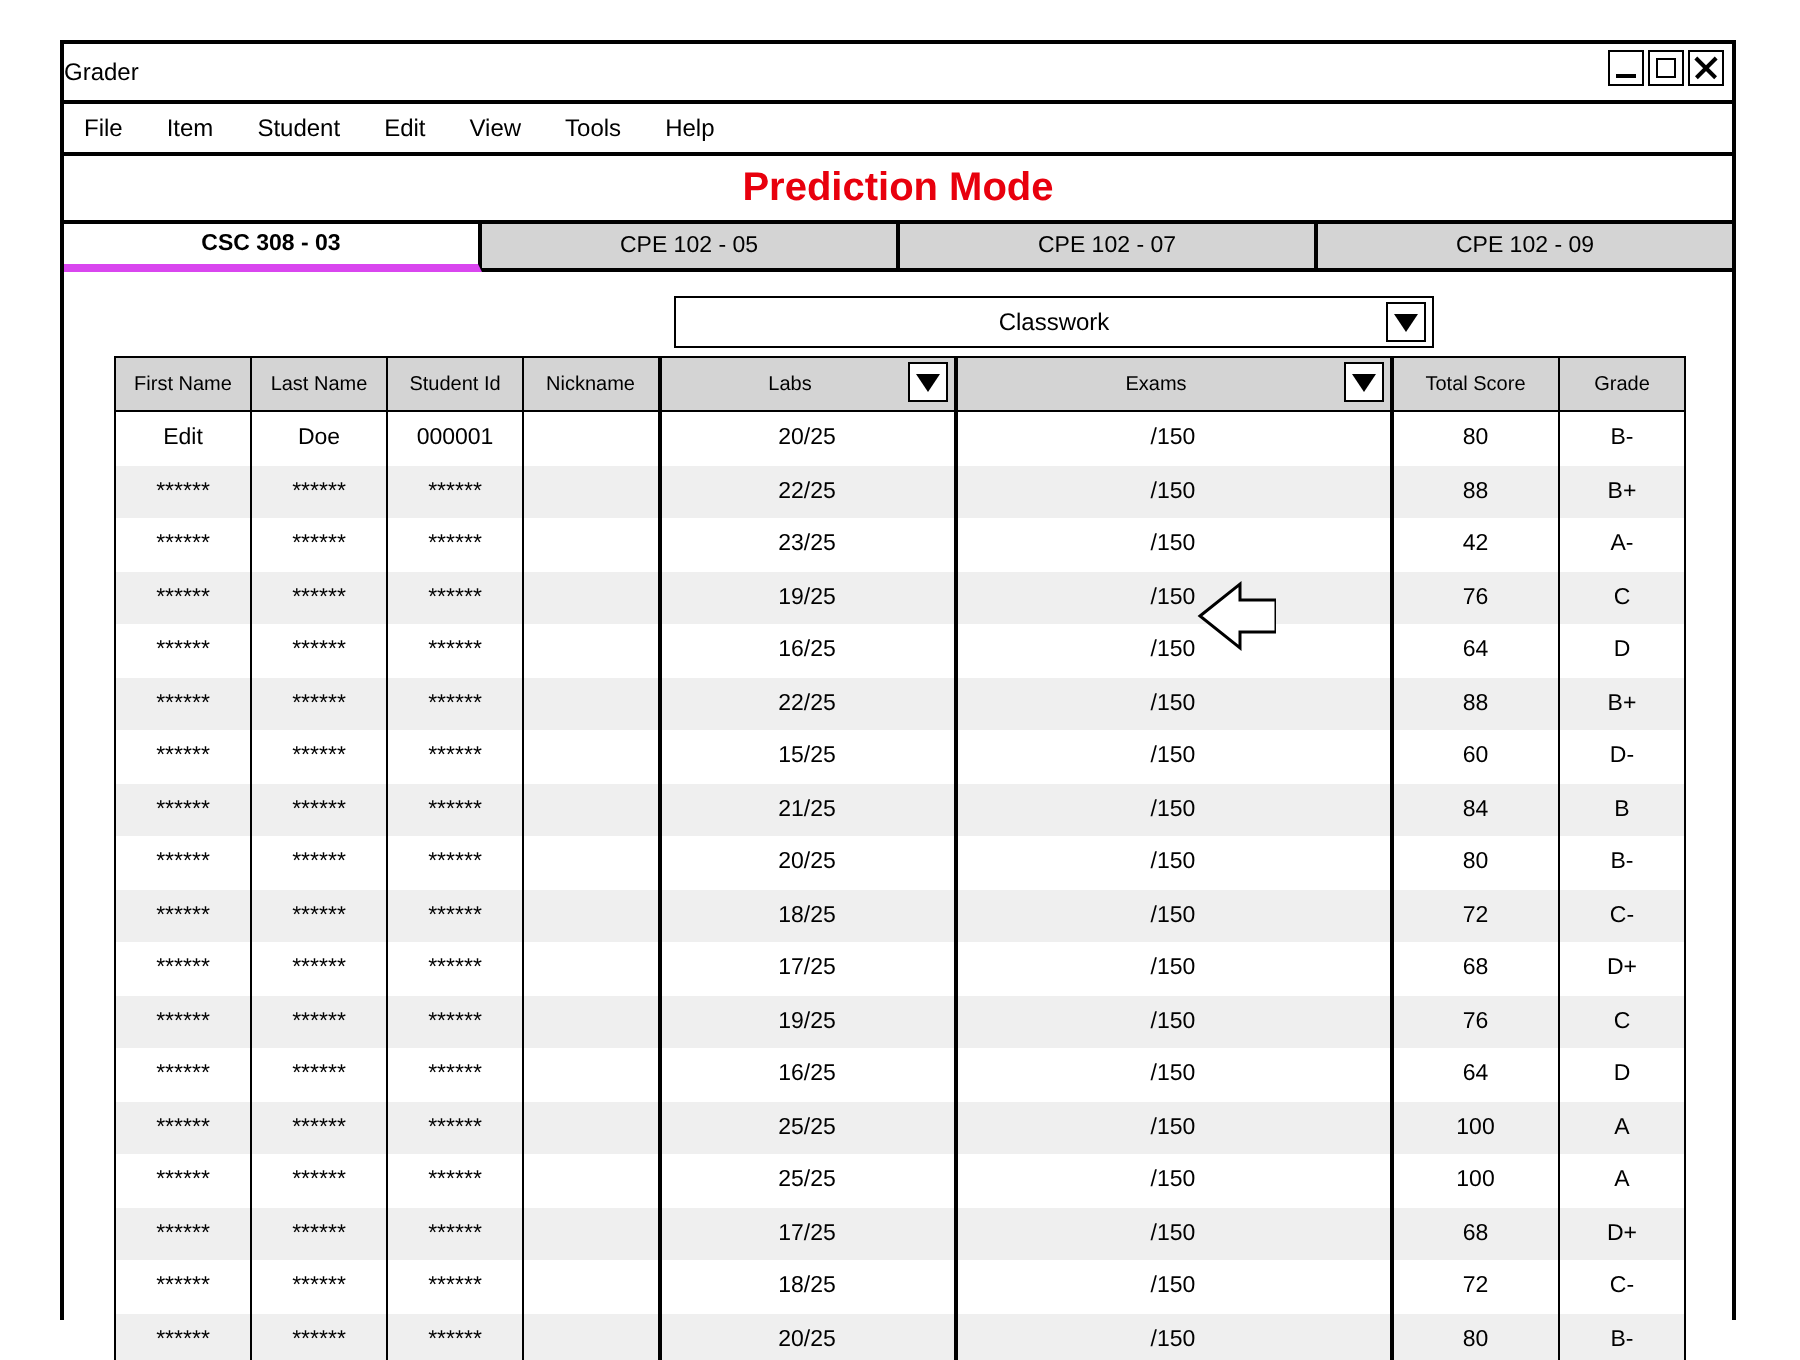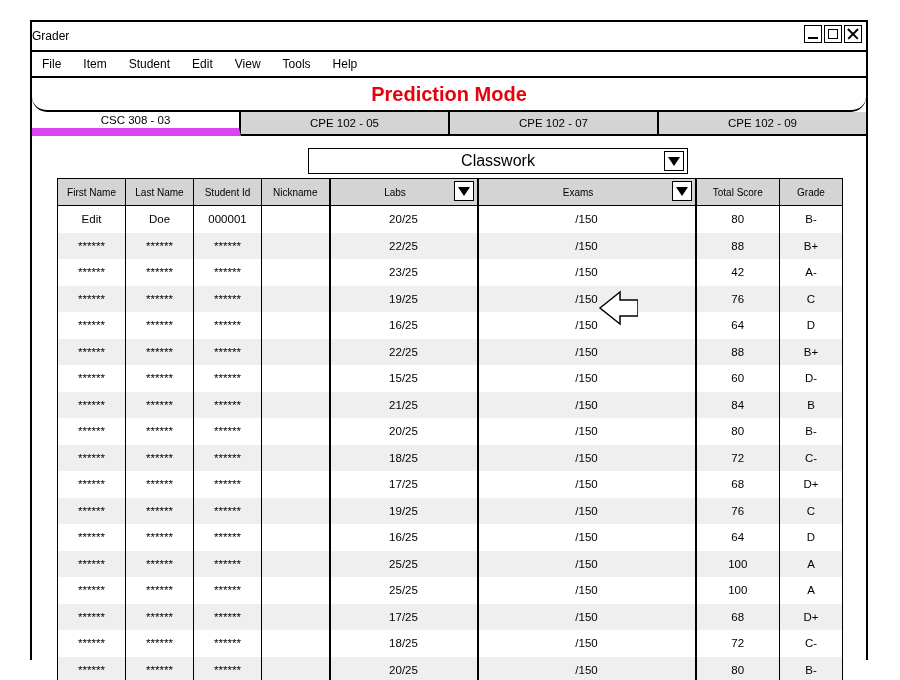--- a/index.html
+++ b/index.html
@@ -97,21 +97,20 @@
     cursor: default;
   }
 
   
   .mode-banner {
     height: 32px;
     border-bottom: 2px solid #000000;
     display: flex;
     align-items: center;
     justify-content: center;
-    border-radius: 15px;
   }
   .mode-text {
     color: #e8000d;
     font-weight: bold;
     font-size: 20px;
   }
 
   
   .tabbar {
     position: relative;
@@ -125,44 +124,45 @@
     background: #d4d4d4;
     display: flex;
     align-items: center;
     justify-content: center;
     font-size: 11.5px;
     box-sizing: border-box;
   }
   .tab:last-child { border-right: none; }
   .tab.active {
     background: #ffffff;
-    border-bottom: 8px solid #d946ef;
+    border-bottom: 4px solid #d946ef;
     margin-bottom: -2px;
+    font-weight: bold;
   }
 
   
   .content {
     position: relative;
     height: 530px;
     background: #ffffff;
   }
 
   
   .classwork-header {
     position: absolute;
-    left: 276px;
+    left: 305px;
     top: 12px;
     width: 380px;
     height: 26px;
     border: 1.5px solid #000000;
     box-sizing: border-box;
     display: flex;
     align-items: center;
     justify-content: center;
-    font-size: 16px;
+    font-size: 12px;
     background: #ffffff;
     text-align: center;
   }
   .dropdown-box {
     position: absolute;
     right: 3px;
     top: 2px;
     width: 20px;
     height: 20px;
     border: 1.5px solid #000000;

